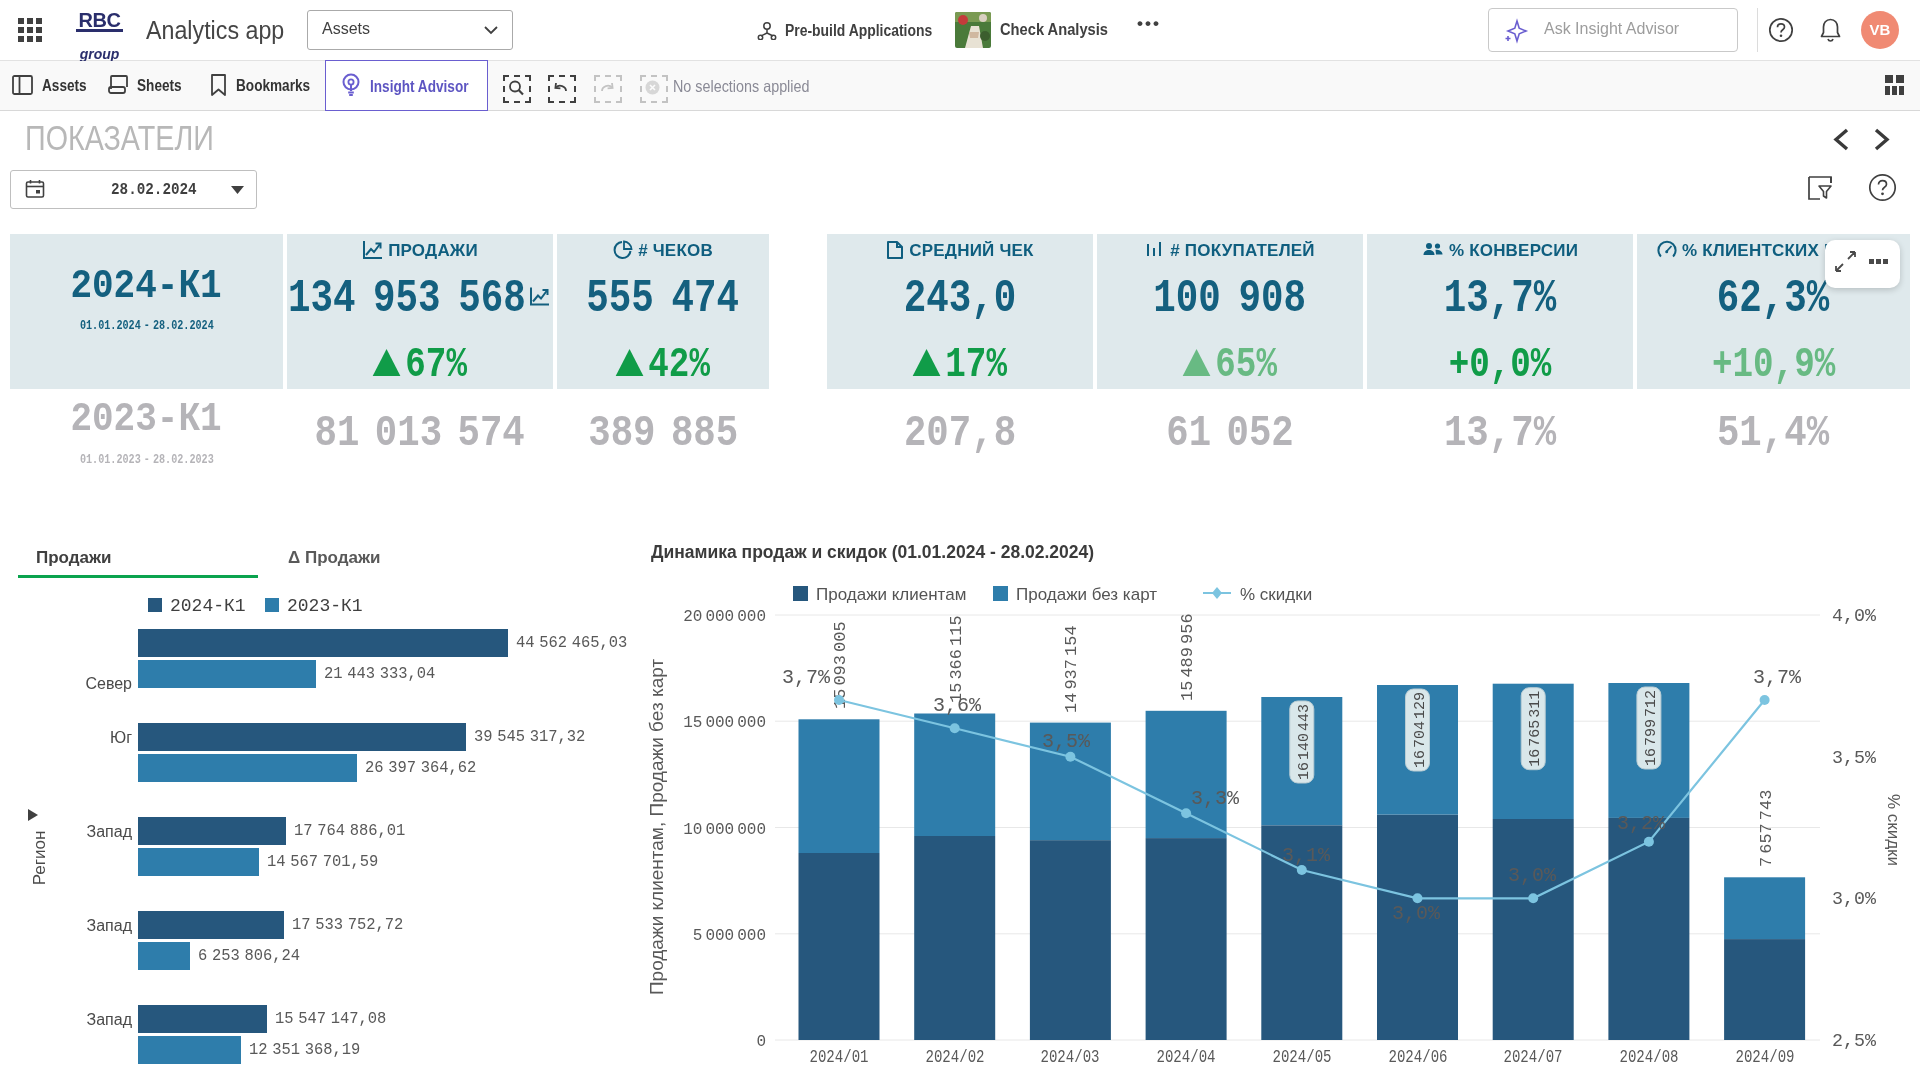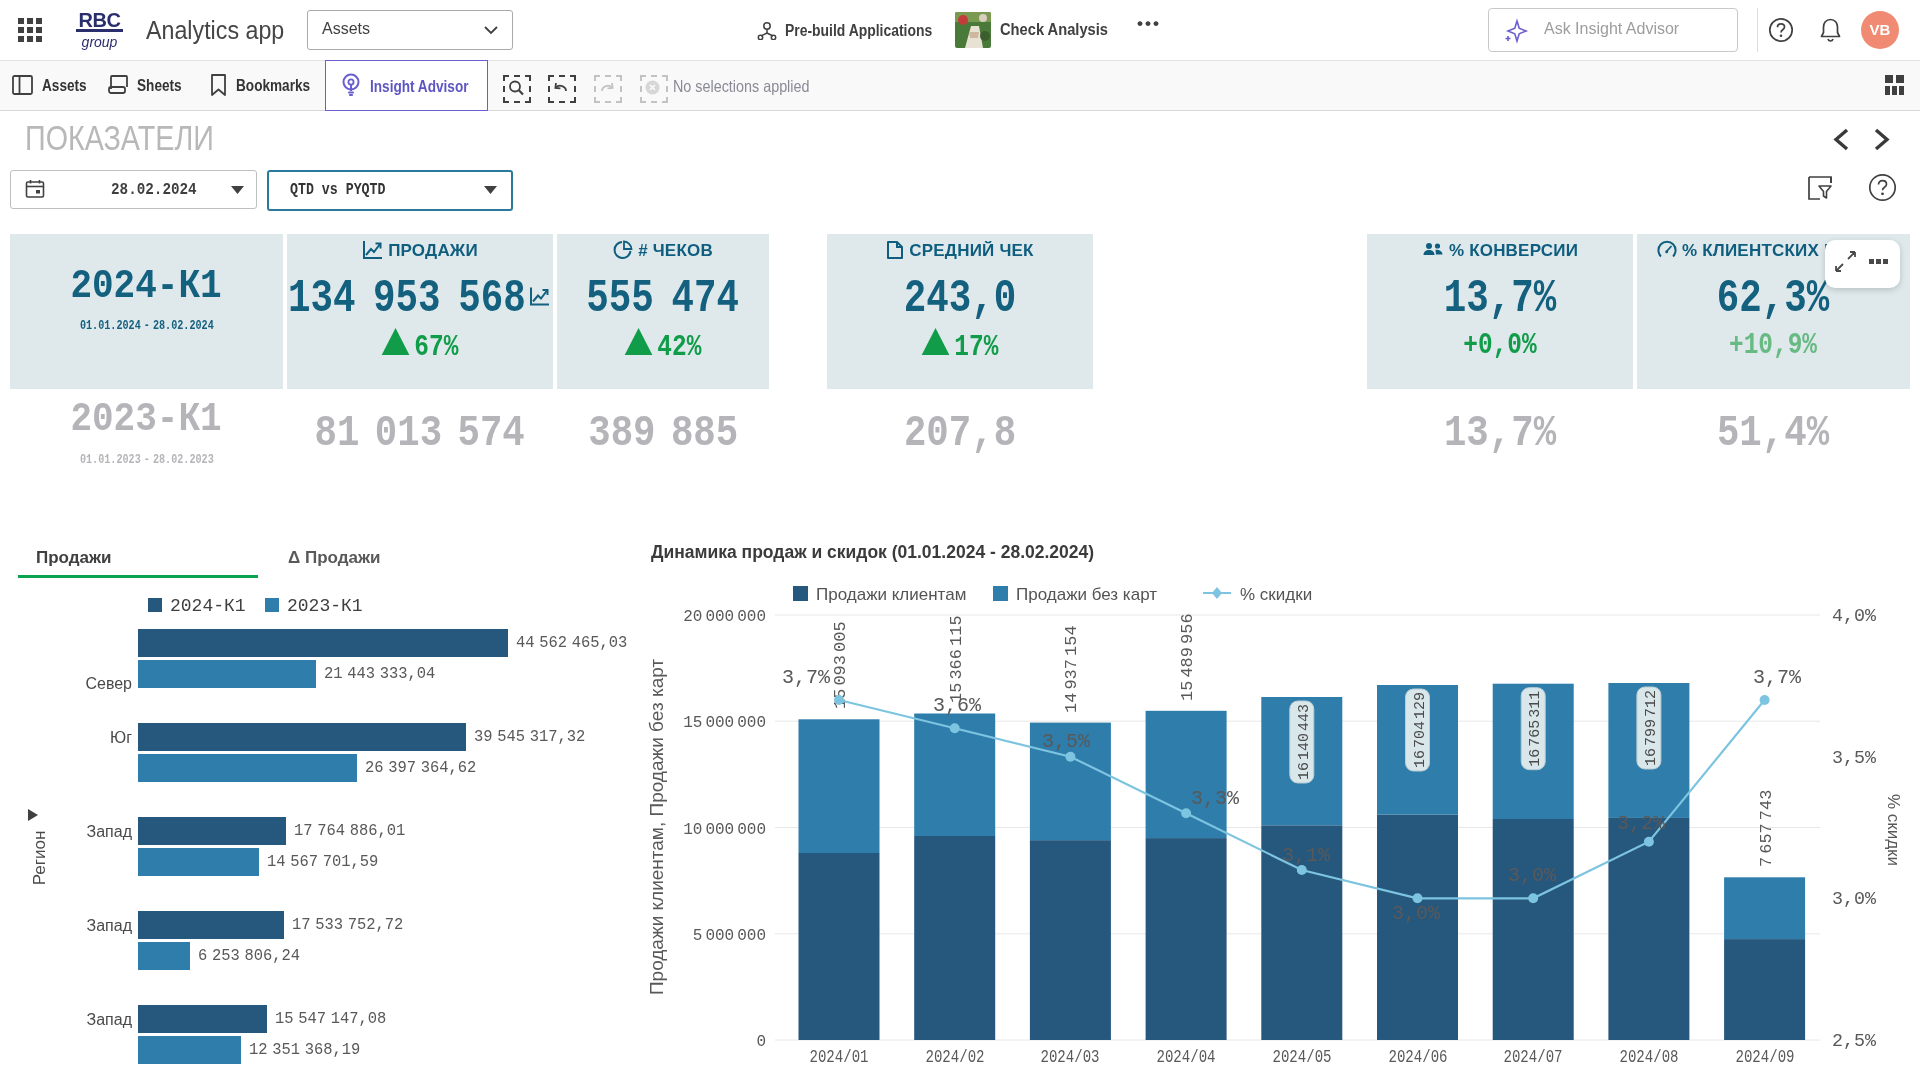--- a/index.html
+++ b/index.html
@@ -10,21 +10,21 @@
   .num{font-family:"Liberation Mono",monospace;font-weight:700;white-space:nowrap;}
   .cx84{display:inline-block;transform:scaleX(0.815);transform-origin:center;}
   .cx85{display:inline-block;transform:scaleX(0.85);transform-origin:center;}
   .cx90{display:inline-block;transform:scaleX(0.9);transform-origin:center;}
   .cx75{display:inline-block;transform:scaleX(0.78);transform-origin:center;}
   .kcell{position:absolute;background:#dfe9ec;top:234px;height:155px;}
   .klabel{position:absolute;top:6px;width:100%;text-align:center;color:#0f5e7f;
           font-size:17px;font-weight:700;letter-spacing:0.2px;}
   .knum{position:absolute;top:39px;left:-50px;width:calc(100% + 100px);text-align:center;color:#14607f;
         font-size:46px;word-spacing:-0.13em;}
-  .kdelta{position:absolute;top:94px;left:-50px;width:calc(100% + 100px);text-align:center;font-size:30px;word-spacing:-0.13em;}
+  .kdelta{position:absolute;top:107px;left:-50px;width:calc(100% + 100px);text-align:center;font-size:42px;word-spacing:-0.13em;}
   .g1{color:#109c48;}
   .g2{color:#68ba83;}
   .gnum{position:absolute;top:174px;left:-50px;width:calc(100% + 100px);text-align:center;color:#b5b4b8;
         font-size:44px;word-spacing:-0.19em;}
 </style>
 </head>
 <body>
 <div id="page">
 
   <div class="abs" style="left:0;top:0;width:1920px;height:60px;background:#fff;border-bottom:1px solid #e2e2e2;"></div>
@@ -38,21 +38,21 @@
         <rect x="9" y="9" width="6" height="6"></rect>
         <rect x="18" y="9" width="6" height="6"></rect>
       <rect x="0" y="18" width="6" height="6"></rect>
         <rect x="9" y="18" width="6" height="6"></rect>
         <rect x="18" y="18" width="6" height="6"></rect>
     </g>
   </svg>
 
   <div class="abs" style="left:76px;top:12px;width:47px;text-align:center;color:#2a2e6c;">
     <div style="font-size:20px;font-weight:900;letter-spacing:-0.5px;line-height:16px;">RBC</div>
-    <div style="border-top:3px solid #2a2e6c;margin-top:1px;padding-top:4px;font-size:14px;font-weight:400;font-style:italic;line-height:13px;text-align:center;">group</div>
+    <div style="border-top:3px solid #2a2e6c;margin-top:1px;padding-top:16px;font-size:14px;font-weight:700;font-style:italic;line-height:13px;text-align:center;">group</div>
   </div>
   <div class="abs" style="left:146px;top:16px;font-size:25px;color:#454545;transform:scaleX(0.93);transform-origin:0 0;">Analytics app</div>
 
   <div class="abs" style="left:307px;top:10px;width:204px;height:38px;border:1px solid #aaaaaa;border-radius:3px;background:#fff;">
     <div class="abs" style="left:14px;top:9px;font-size:16px;color:#404040;">Assets</div>
     <svg class="abs" style="right:14px;top:14px" width="14" height="10">
         <polyline points="1,2 7,8 13,2" fill="none" stroke="#404040" stroke-width="1.8"></polyline>
       </svg>
   </div>
 
@@ -173,26 +173,20 @@
   <div class="abs" style="left:10px;top:170px;width:245px;height:37px;border:1px solid #bfbfbf;border-radius:3px;background:#fff;">
     <svg class="abs" style="left:14px;top:8px" width="20" height="20" viewBox="0 0 20 20">
       <rect x="1.5" y="3" width="17" height="15" rx="1.5" fill="none" stroke="#404040" stroke-width="1.6"></rect>
       <line x1="1.5" y1="7.5" x2="18.5" y2="7.5" stroke="#404040" stroke-width="1.6"></line>
       <line x1="5.5" y1="1" x2="5.5" y2="4.5" stroke="#404040" stroke-width="1.6"></line>
       <line x1="14.5" y1="1" x2="14.5" y2="4.5" stroke="#404040" stroke-width="1.6"></line>
       <rect x="11" y="11" width="4" height="3.5" fill="#404040"></rect>
     </svg>
     <div class="mono abs" style="left:100px;top:9px;font-size:17px;font-weight:700;color:#3f3f3f;transform:scaleX(0.84);transform-origin:0 0;">28.02.2024</div>
     <svg class="abs" style="right:12px;top:15px" width="13" height="9">
-        <polygon points="0,0 13,0 6.5,8" fill="#404040"></polygon>
-      </svg>
-  </div>
-  <div class="abs" style="left:267px;top:170px;width:242px;height:37px;border:2px solid #2b7a9b;border-radius:3px;background:#fff;">
-    <div class="mono abs" style="left:21px;top:8px;font-size:17px;font-weight:700;color:#333;transform:scaleX(0.78);transform-origin:0 0;">QTD vs PYQTD</div>
-    <svg class="abs" style="right:14px;top:14px" width="13" height="9">
         <polygon points="0,0 13,0 6.5,8" fill="#404040"></polygon>
       </svg>
   </div>
 
   <svg class="abs" style="left:1806px;top:174px" width="28" height="28" viewBox="0 0 28 28">
     <path d="M3 3 L25 3 L25 9 M3 3 L3 25 L14 25" fill="none" stroke="#404040" stroke-width="1.7"></path>
     <path d="M25 3 L25 9" stroke="#404040" stroke-width="1.7"></path>
     <path d="M13 12 L25 12 L20.5 17.5 L20.5 24 L17.5 22 L17.5 17.5 Z" fill="none" stroke="#404040" stroke-width="1.6" stroke-linejoin="round"></path>
   </svg>
   <svg class="abs" style="left:1868px;top:173px" width="29" height="29" viewBox="0 0 29 29">
@@ -235,20 +229,32 @@
   <div class="kcell" style="left:827px;width:266px;">
     <div class="klabel"><svg style="vertical-align:-4px;margin-right:5px" width="18" height="20" viewBox="0 0 18 20">
           <path d="M2 2 L11 2 L16 7 L16 18 L2 18 Z" fill="none" stroke="#0f5e7f" stroke-width="2" stroke-linejoin="round"></path>
           <path d="M11 2 L11 7 L16 7" fill="none" stroke="#0f5e7f" stroke-width="2"></path>
         </svg>СРЕДНИЙ ЧЕК</div>
     <div class="knum num"><span class="cx84">243,0</span></div>
     <div class="kdelta num g1"><span class="cx84"><span style="display:inline-block;width:0;height:0;border-left:17px solid transparent;border-right:17px solid transparent;border-bottom:27px solid #109c48;margin-right:6px;"></span>17%</span></div>
     <div class="gnum num"><span class="cx85">207,8</span></div>
   </div>
 
+  <div class="kcell" style="left:1097px;width:266px;">
+    <div class="klabel"><svg style="vertical-align:-4px;margin-right:5px" width="20" height="20" viewBox="0 0 20 20">
+          <g fill="none" stroke="#0f5e7f" stroke-width="2">
+            <path d="M3 4 L3 16"></path>
+            <path d="M9 8 L9 16"></path>
+            <path d="M15 2 L15 16"></path>
+          </g>
+        </svg># ПОКУПАТЕЛЕЙ</div>
+    <div class="knum num"><span class="cx84">100 908</span></div>
+    <div class="kdelta num g2"><span class="cx84"><span style="display:inline-block;width:0;height:0;border-left:17px solid transparent;border-right:17px solid transparent;border-bottom:27px solid #68ba83;margin-right:6px;"></span>65%</span></div>
+    <div class="gnum num"><span class="cx85">61 052</span></div>
+  </div>
 
   <div class="kcell" style="left:1367px;width:266px;">
     <div class="klabel"><svg style="vertical-align:-4px;margin-right:5px" width="22" height="20" viewBox="0 0 22 20">
           <g fill="#0f5e7f">
             <circle cx="7" cy="6" r="3"></circle>
             <path d="M1.5 15 C1.5 11.5 4 10 7 10 C10 10 12.5 11.5 12.5 15 Z"></path>
             <circle cx="15.5" cy="6" r="2.6"></circle>
             <path d="M13.5 9.8 C15.5 9.5 20.5 10.5 20.5 14.5 L14 14.5"></path>
           </g>
         </svg>% КОНВЕРСИИ</div>

